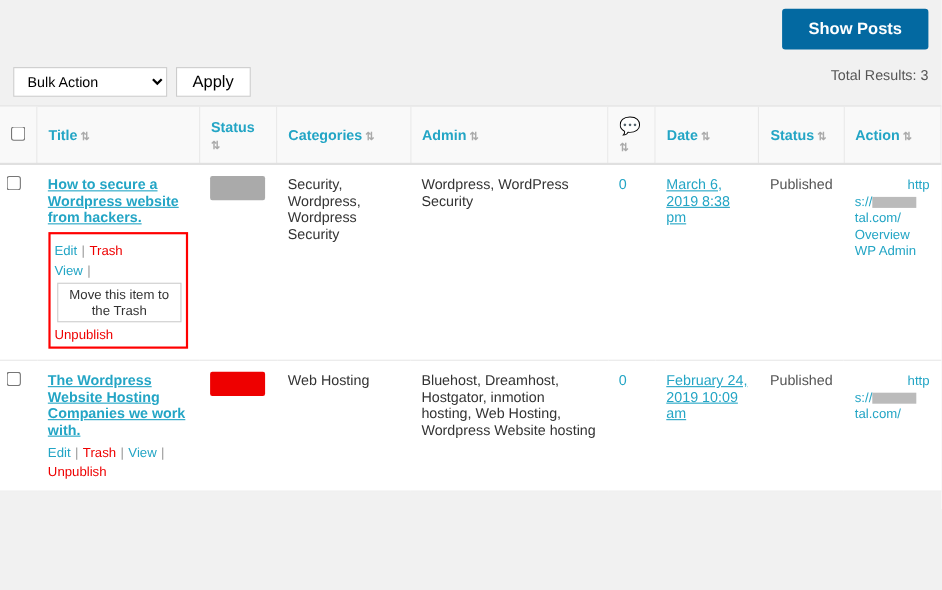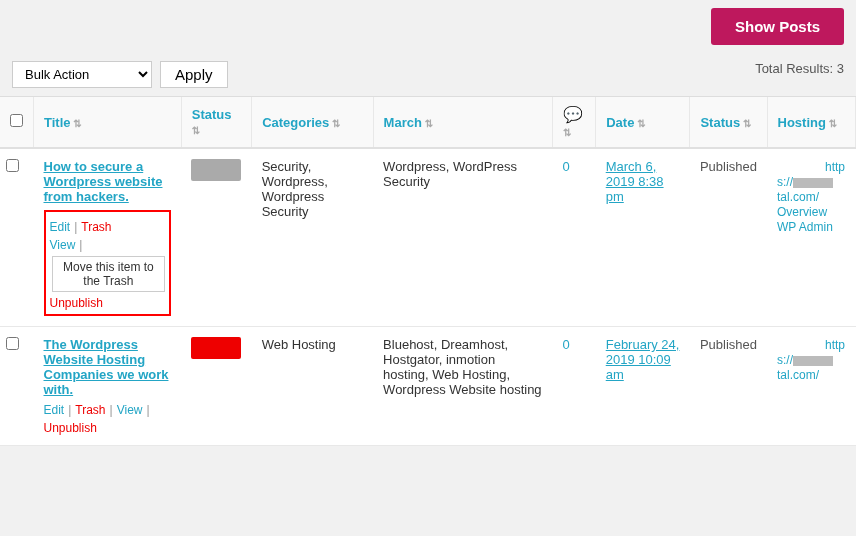--- a/index.html
+++ b/index.html
@@ -5,21 +5,21 @@
     * { box-sizing: border-box; margin: 0; padding: 0; }
     body { font-family: Arial, sans-serif; font-size: 13px; background: #f1f1f1; color: #333; }
 
     .top-bar {
       background: #f1f1f1;
       padding: 8px 12px;
       display: flex;
       justify-content: flex-end;
     }
     .show-posts-btn {
-      background: #be185d;
+      background: #0369a1;
       color: white;
       border: none;
       padding: 10px 24px;
       font-size: 15px;
       font-weight: bold;
       cursor: pointer;
       border-radius: 3px;
     }
 
     .toolbar {
@@ -214,25 +214,25 @@
 <div class="table-container">
   <table>
     <thead>
       <tr>
         <th>
           <input type="checkbox" style="">
         </th>
         <th class="sort-col">Title</th>
         <th class="sort-col">Status</th>
         <th class="sort-col">Categories</th>
-        <th class="sort-col">March</th>
+        <th class="sort-col">Admin</th>
         <th class="sort-col"><span class="comment-icon">💬</span></th>
         <th class="sort-col">Date</th>
         <th class="sort-col">Status</th>
-        <th class="sort-col">Hosting</th>
+        <th class="sort-col">Action</th>
       </tr>
     </thead>
     <tbody>
 
       <tr>
         <td class="checkbox-cell">
           <input type="checkbox" style="">
         </td>
         <td>
           <a href="#" class="post-title-link">How to secure a Wordpress website from hackers.</a>

